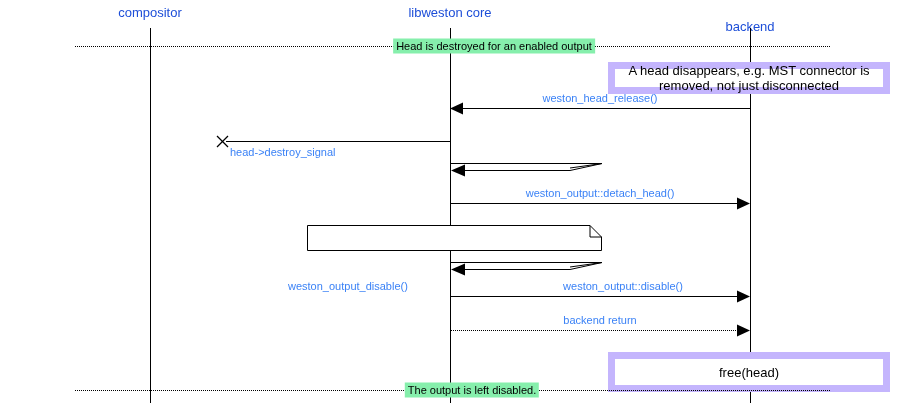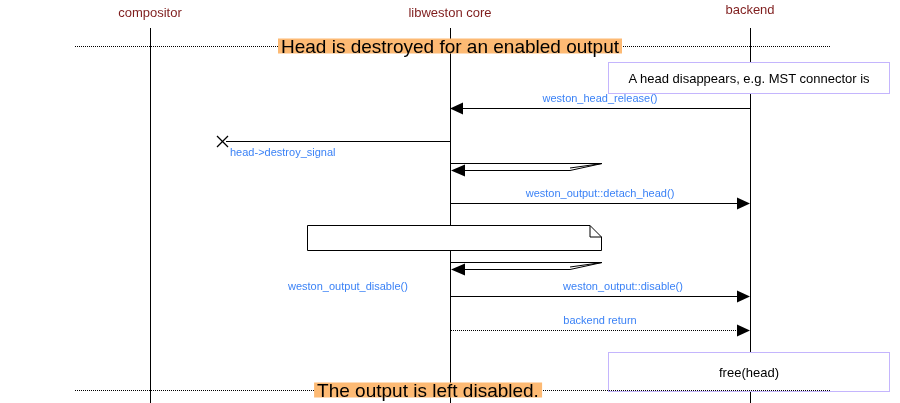--- a/index.html
+++ b/index.html
@@ -17,49 +17,50 @@
     height: 403px;
     background: #ffffff;
     overflow: hidden;
   }
   .actor-label {
     position: absolute;
     transform: translateX(-50%);
     font-size: 13px;
     line-height: 16px;
     white-space: nowrap;
-    color: #7f1d1d;
+    color: #1d4ed8;
     text-align: center;
   }
   .lifeline {
     position: absolute;
     width: 1px;
     background: #000000;
   }
   
   .divider {
     position: absolute;
     height: 0;
     border-top: 1px dotted #000000;
   }
   .divider-label {
     position: absolute;
     transform: translate(-50%, -50%);
-    background: #fdba74;
+    background: #86efac;
     padding: 0 3px;
-    font-size: 19px;
+    font-size: 11px;
     line-height: 15px;
     white-space: nowrap;
     color: #000;
+    margin-left: 44px;
   }
   
   .note {
     position: absolute;
     box-sizing: border-box;
-    border: 1px solid #c4b5fd;
+    border: 7px solid #c4b5fd;
     background: #ffffff;
     font-size: 13px;
     line-height: 15px;
     text-align: center;
     color: #000;
     display: flex;
     align-items: center;
     justify-content: center;
     padding: 1px 4px;
   }
@@ -107,31 +108,32 @@
     position: absolute;
   }
 </style>
 </head>
 <body>
 
 <div id="diagram">
 
   <div class="actor-label" style="left:150px; top:5px;">compositor</div>
   <div class="actor-label" style="left:450px; top:5px;">libweston core</div>
-  <div class="actor-label" style="left:750px; top:2px;">backend</div>
+  <div class="actor-label" style="left:750px; top:19px;">backend</div>
 
   <div class="lifeline" style="left:150px; top:28px; height:375px;"></div>
   <div class="lifeline" style="left:450px; top:28px; height:375px;"></div>
   <div class="lifeline" style="left:750px; top:28px; height:375px;"></div>
 
   <div class="divider" style="left:75px; top:46px; width:755px;"></div>
   <div class="divider-label" style="left:450px; top:46px;">Head is destroyed for an enabled output</div>
 
   <div class="note" style="left:608px; top:62px; width:282px; height:32px; flex-direction:column;">
     <span>A head disappears, e.g. MST connector is</span>
+    <span>removed, not just disconnected</span>
   </div>
 
   <div class="msg-line" style="left:452px; top:108px; width:298px;"></div>
   <div class="msg-label" style="left:600px; top:91px;">weston_head_release()</div>
   <svg class="arrowhead" style="left:450px; top:102px;" width="14" height="13" viewBox="0 0 14 13">
     <polygon points="0,6.5 13,0.5 13,12.5" fill="#000000"></polygon>
   </svg>
 
   <div class="msg-line" style="left:226px; top:141px; width:224px;"></div>
   <div class="msg-label right-align" style="left:230px; top:124px;">head-&gt;destroy_signal</div>

